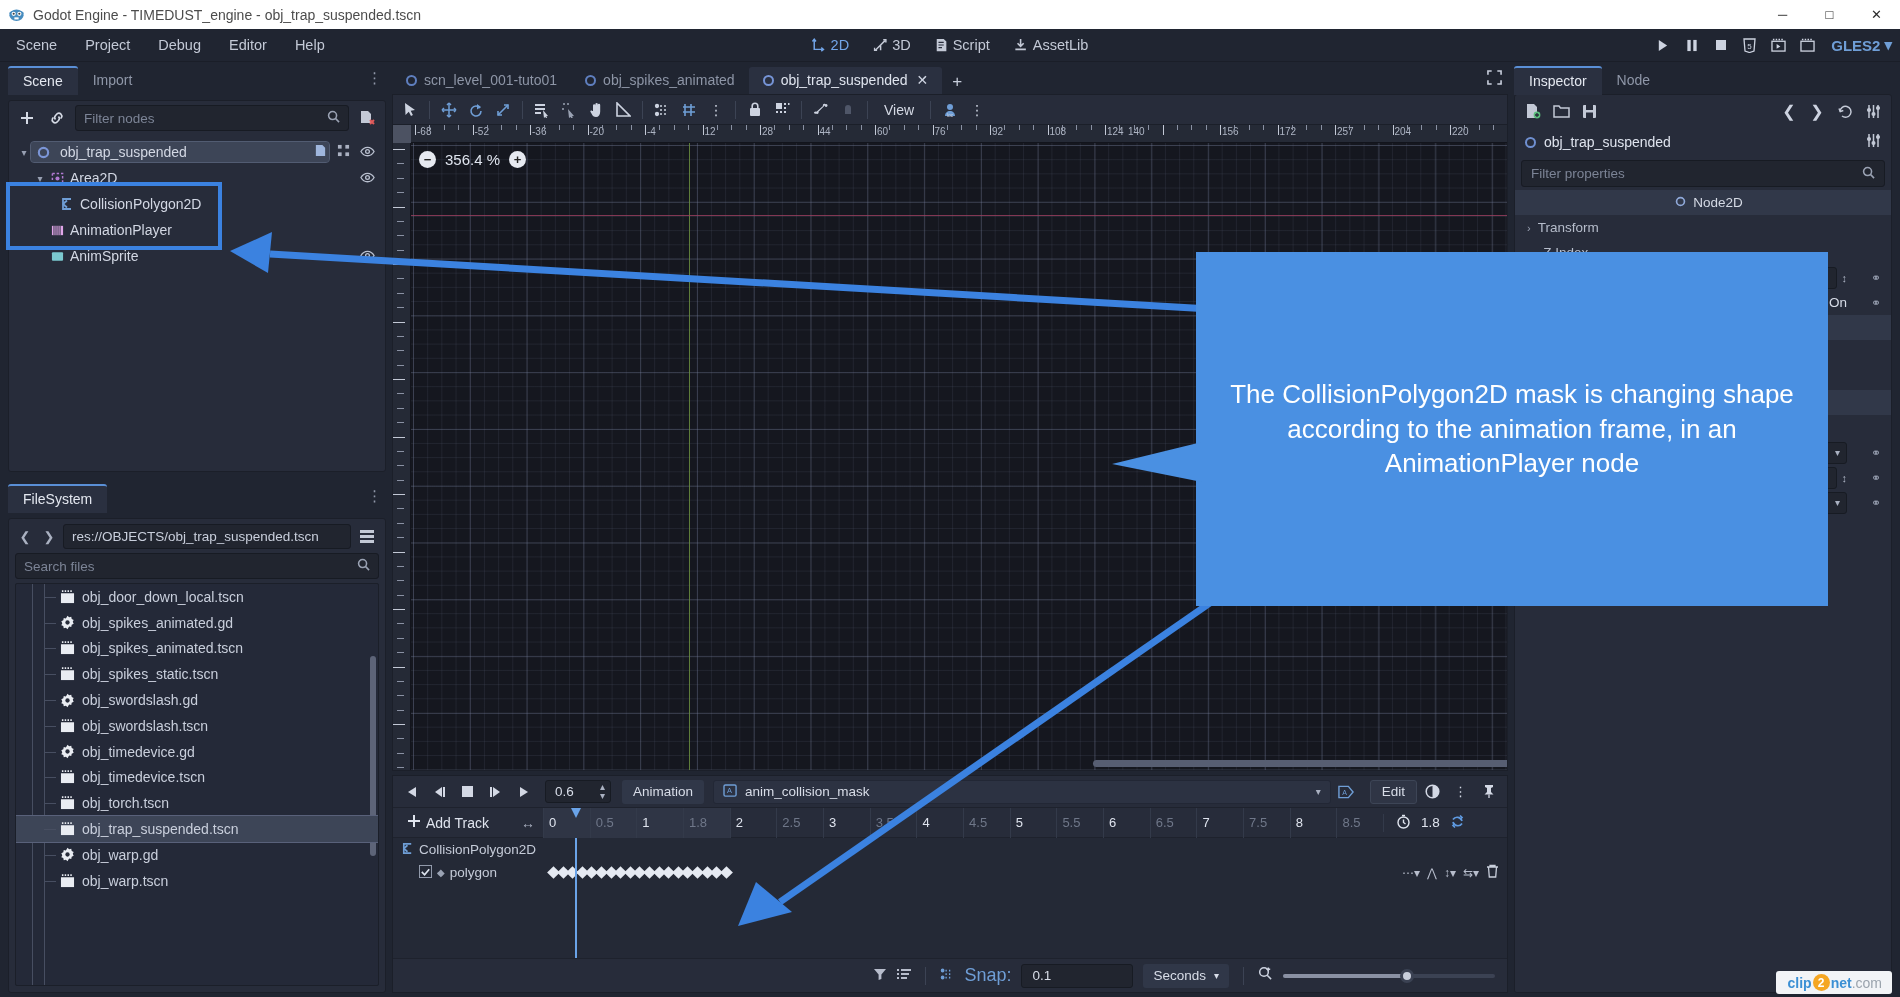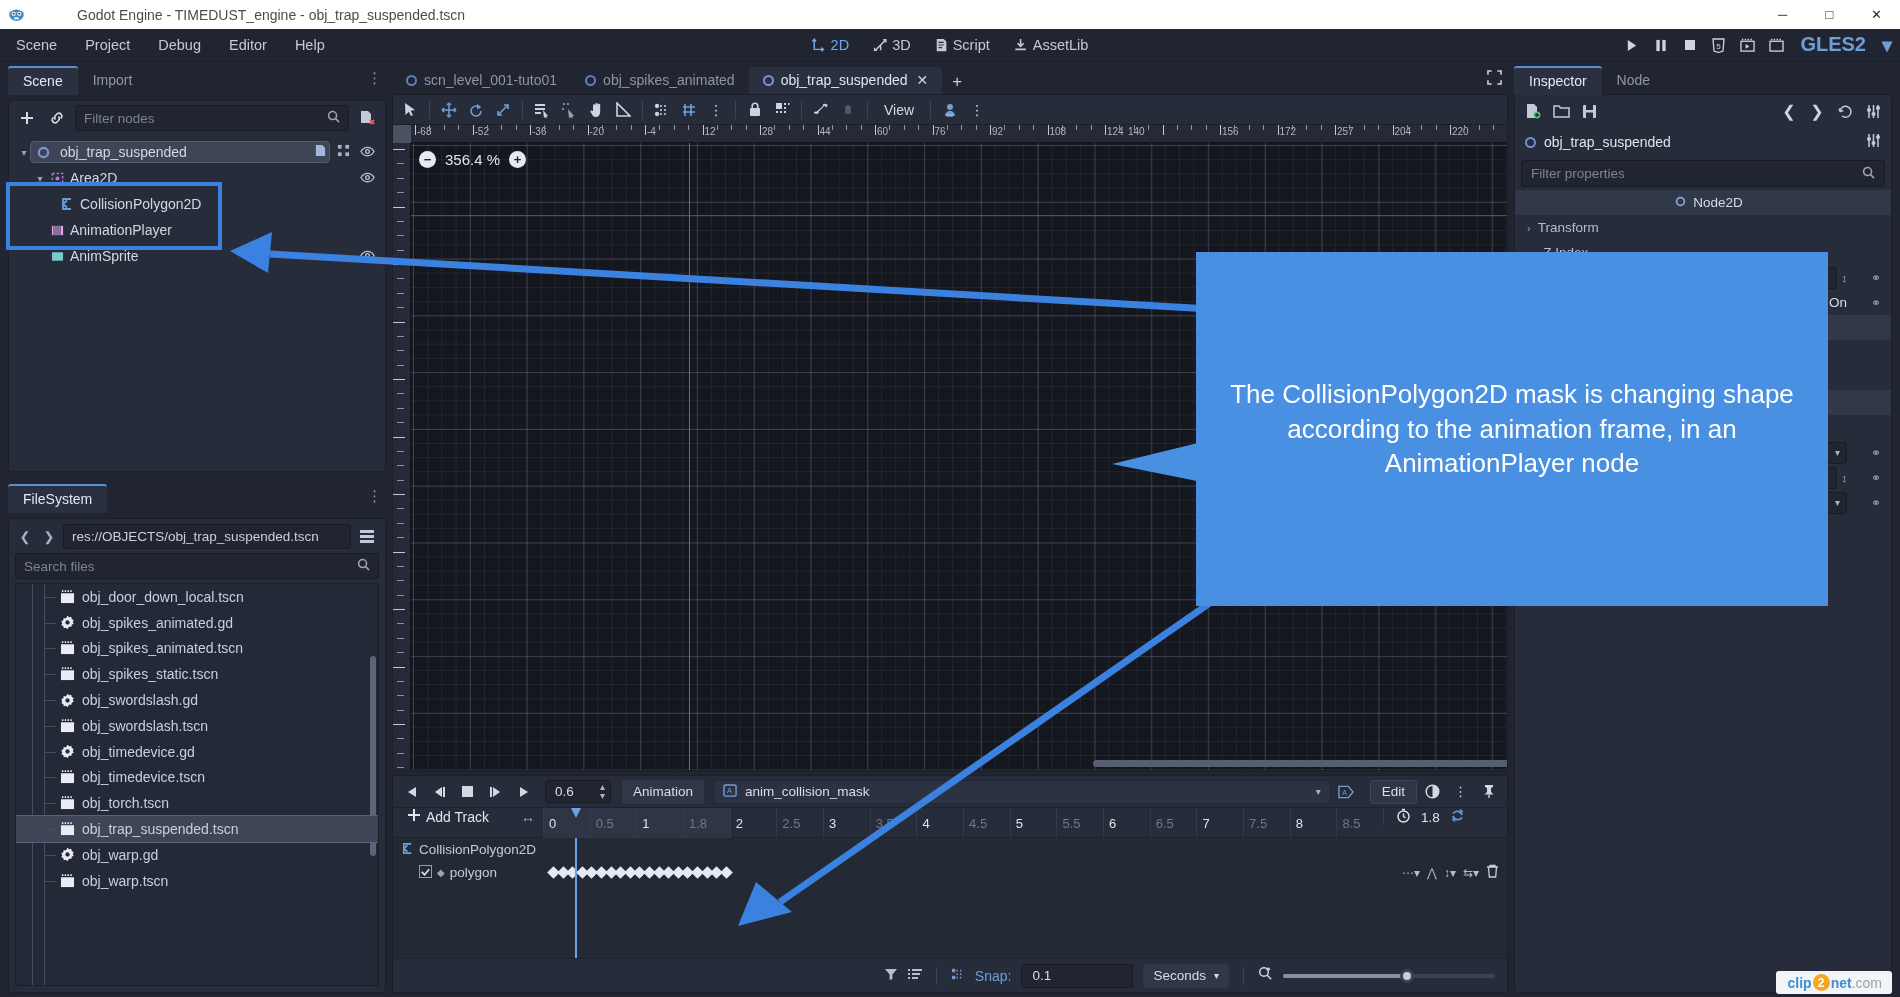--- a/index.html
+++ b/index.html
@@ -10,40 +10,40 @@
     overflow: hidden;
     -webkit-font-smoothing: antialiased;
   }
   #app { position: relative; width: 1900px; height: 997px; }
 
   
   .titlebar {
     height: 29px; background: #ffffff; display: flex; align-items: center;
     padding: 0 8px; gap: 8px; position: relative;
   }
-  .titlebar .tb-title { font-size: 14px; color: #4c4c4c; margin-left: 44px; }
+  .titlebar .tb-title { font-size: 14px; color: #4c4c4c; }
   .godot-logo { width: 17px; height: 17px; position: relative; }
   .godot-logo svg { display:block; }
   .win-controls { position: absolute; right: 0; top: 0; height: 29px; display: flex; }
   .win-btn { width: 47px; height: 29px; display: flex; align-items: center; justify-content: center; color: #2b2b2b; font-size: 13px; }
 
   
   .menubar {
     height: 33px; background: #202531; display: flex; align-items: center;
     position: relative; border-bottom: 1px solid #1a1e28;
   }
   .menu-item { font-size: 14.5px; color: #c3c9d6; padding: 4px 12px; margin-left: 4px; border-radius: 3px; }
   .center-modes { position: absolute; left: 50%; transform: translateX(-50%); display: flex; gap: 6px; align-items: center; }
   .mode-btn { display: flex; align-items: center; gap: 5px; font-size: 14.5px; color: #c3c9d6; padding: 4px 9px; border-radius: 3px; }
   .mode-btn.active { color: #72a5e8; }
   .mode-btn.active .mico { color: #72a5e8; }
   .mico { font-size: 13px; color: #c3c9d6; display:inline-flex; }
   .right-run { position: absolute; right: 8px; display: flex; align-items: center; gap: 2px; }
   .run-btn { width: 27px; height: 27px; display:flex; align-items:center; justify-content:center; color:#cdd3e0; border-radius:3px; }
-  .gles { font-size: 20px; color: #6f9ed6; font-weight: bold; padding-left: 8px; display:flex; align-items:flex-start; gap:16px; }
+  .gles { font-size: 15px; color: #6f9ed6; font-weight: bold; padding-left: 8px; display:flex; align-items:center; gap:4px; }
 
   
   .body-area { position: absolute; top: 62px; left: 0; right: 0; bottom: 0; background: #202531; }
 
   
   .left-dock { position: absolute; left: 8px; top: 4px; width: 378px; bottom: 4px; display: flex; flex-direction: column; gap: 6px; }
   .dock-tabs { display: flex; align-items: center; height: 28px; position: relative; }
   .dock-tab { font-size: 14px; color: #8f97a8; padding: 5px 15px 6px 15px; }
   .dock-tab.active { color: #e4e8f0; background: #2a3040; border-top: 2px solid #5a8fd6; border-radius: 3px 3px 0 0; }
   .dock-kebab { position: absolute; right: 4px; top: 4px; color: #8f97a8; font-size: 15px; letter-spacing: 0; line-height: 1; }
@@ -150,21 +150,21 @@
   
   .anim-panel { height: 218px; margin-top:4px; background:#272c3a; border:1px solid #1b1f29; display:flex; flex-direction:column; }
   .anim-toolbar { height:32px; display:flex; align-items:center; gap:3px; padding:0 6px; border-bottom:1px solid #1e222d; }
   .a-ico { width:25px; height:24px; display:flex; align-items:center; justify-content:center; color:#d3d8e4; font-size:13px; border-radius:3px; }
   .spin { height:23px; min-width:66px; background:#21252f; border:1px solid #171b23; border-radius:3px; display:flex; align-items:center; justify-content:space-between; padding:0 5px 0 9px; color:#d8dde8; font-size:13.5px; margin-left:6px; }
   .spin .arrows { color:#aab1c1; font-size:10px; display:flex; flex-direction:column; line-height:.85; }
   .abtn { height:24px; padding:0 11px; display:flex; align-items:center; color:#d8dde8; font-size:13.5px; border-radius:3px; background:#303748; margin-left:8px;}
   .anim-name { flex:1; height:24px; background:#2c3242; border:1px solid #222735; border-radius:3px; display:flex; align-items:center; gap:7px; padding:0 9px; color:#d8dde8; font-size:13.5px; margin-left:6px; }
   .anim-name .chev { margin-left:auto; color:#aab1c1; font-size:10px; }
 
-  .track-head { height:30px; display:flex; align-items:flex-start; border-bottom:1px solid #1e222d; }
+  .track-head { height:30px; display:flex; align-items:center; border-bottom:1px solid #1e222d; }
   .add-track { width:150px; display:flex; align-items:center; gap:5px; padding-left:14px; color:#dfe4ee; font-size:14px; }
   .tl-ruler { flex:1; display:flex; height:30px; position:relative; }
   .tl-cell { flex:1; border-left:1px solid #333a4a; font-size:13px; color:#dfe4ee; padding-left:5px; display:flex; align-items:center; }
   .tl-cell.dim { color:#6f7789; }
   .tl-cell.shaded { background:#2f3545; }
   .tl-end { width:124px; display:flex; align-items:center; gap:10px; padding-left:12px; border-left:1px solid #333a4a; color:#dfe4ee; font-size:13.5px; }
 
   .track-rows { flex:1; position:relative; background:#242936; }
   .trow { display:flex; align-items:center; height:23px; }
   .trow .tname { width:150px; display:flex; align-items:center; gap:5px; padding-left:8px; font-size:13.5px; color:#c5cbd8; }
@@ -1132,21 +1132,21 @@
               </svg>
           </span>
           <span style="width:1px;height:18px;background:#3c4354;margin:0 4px"></span>
           <span style="color:#6f9ed6">
             <svg width="14" height="14" viewBox="0 0 16 16" fill="none" stroke="#6f9ed6" stroke-width="1.5">
                 <circle cx="3" cy="4" r="1.4" fill="#6f9ed6"></circle>
                 <circle cx="3" cy="12" r="1.4" fill="#6f9ed6"></circle>
                 <path d="M7 3v10M11 3v10" stroke-dasharray="2 2"></path>
               </svg>
           </span>
-          <span style="color:#6f9ed6;font-size:14px">Snap:</span>
+          <span style="color:#6f9ed6;font-size:18px">Snap:</span>
           <span class="snap-box">0.1</span>
           <span class="sec-box">
             <span>Seconds</span>
             <span style="font-size:10px">▾</span>
           </span>
           <span style="width:1px;height:18px;background:#3c4354;margin:0 4px"></span>
           <span style="color:#cdd3e0">
             <svg width="15" height="15" viewBox="0 0 16 16" fill="none" stroke="#cdd3e0" stroke-width="1.6">
                 <circle cx="6.4" cy="6.4" r="4.6"></circle>
                 <path d="M9.8 9.8L14 14"></path>

